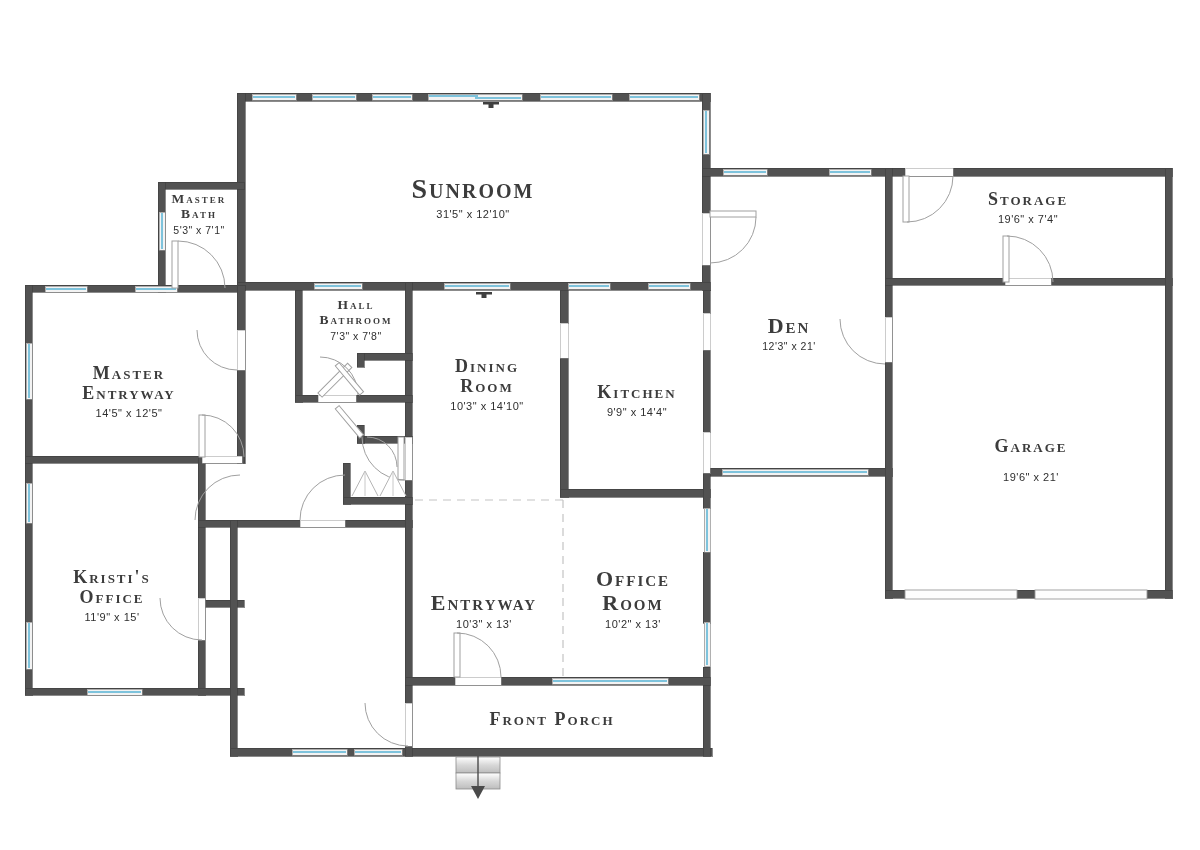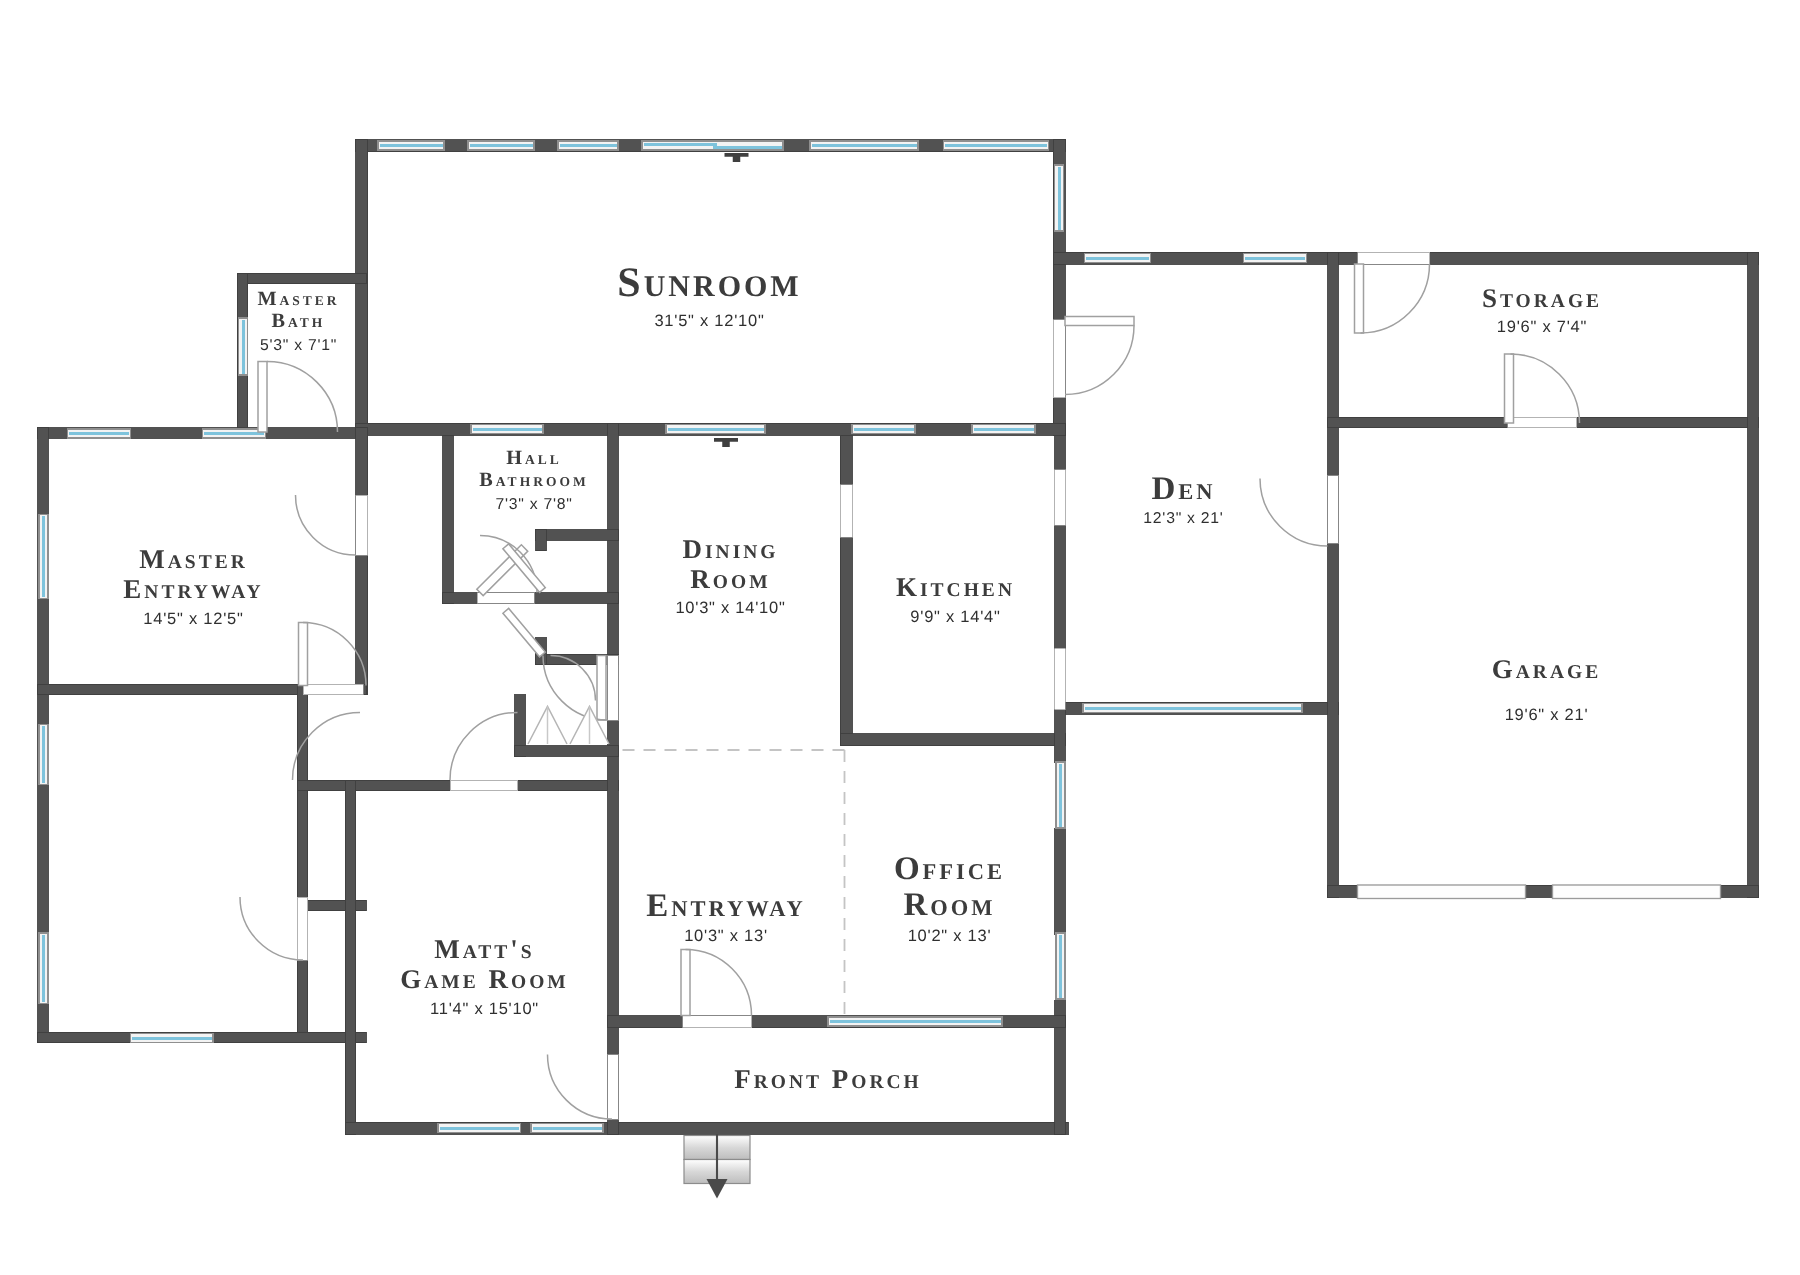--- a/index.html
+++ b/index.html
@@ -276,26 +276,26 @@
   <div class="room-label" style="left:1028px;top:207px">
     <div class="rname fs19">Storage</div>
     <div class="rdims">19'6" x 7'4"</div>
   </div>
 
   <div class="room-label" style="left:1031px;top:460px">
     <div class="rname fs19">Garage</div>
     <div class="rdims gap">19'6" x 21'</div>
   </div>
 
-
-  <div class="room-label" style="left:323px;top:651px">
-    <div class="rname fs19">Matt's</div>
-    <div class="rname fs19">Game Room</div>
-    <div class="rdims">11'4" x 15'10"</div>
-  </div>
+  <div class="room-label" style="left:112px;top:595px">
+    <div class="rname fs19">Kristi's</div>
+    <div class="rname fs19">Office</div>
+    <div class="rdims">11'9" x 15'</div>
+  </div>
+
 
   <div class="room-label" style="left:484px;top:611px">
     <div class="rname fs17">Entryway</div>
     <div class="rdims">10'3" x 13'</div>
   </div>
 
   <div class="room-label" style="left:633px;top:599px">
     <div class="rname fs17">Office</div>
     <div class="rname fs17">Room</div>
     <div class="rdims">10'2" x 13'</div>

